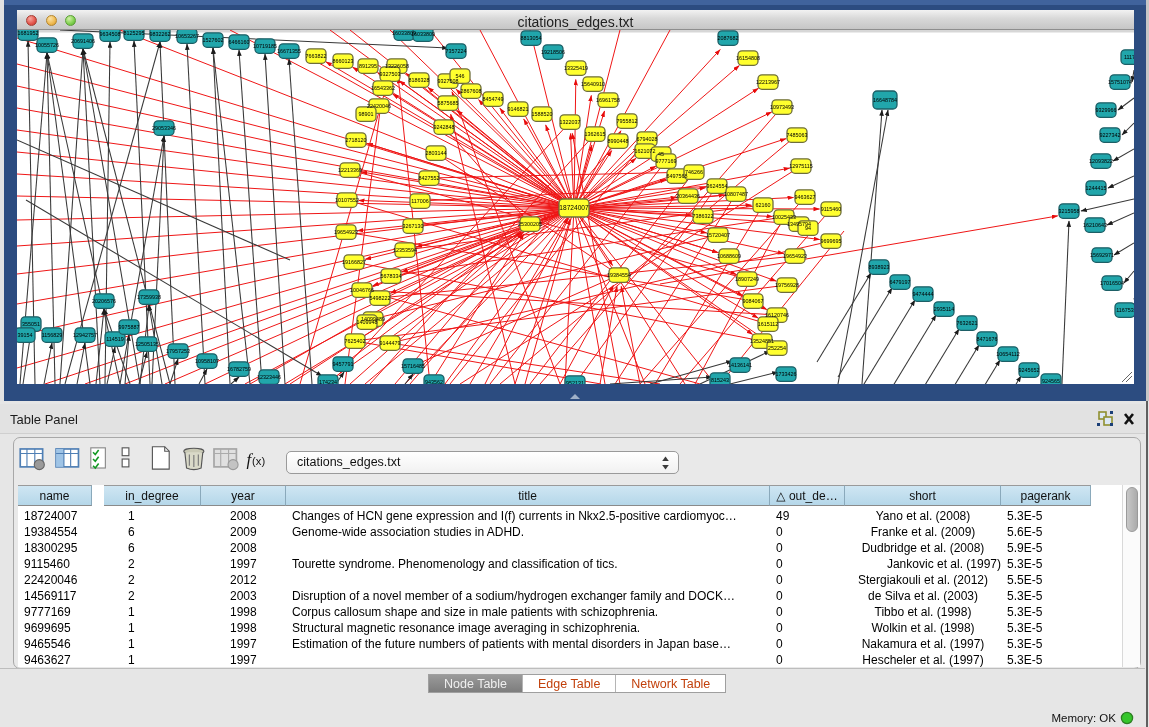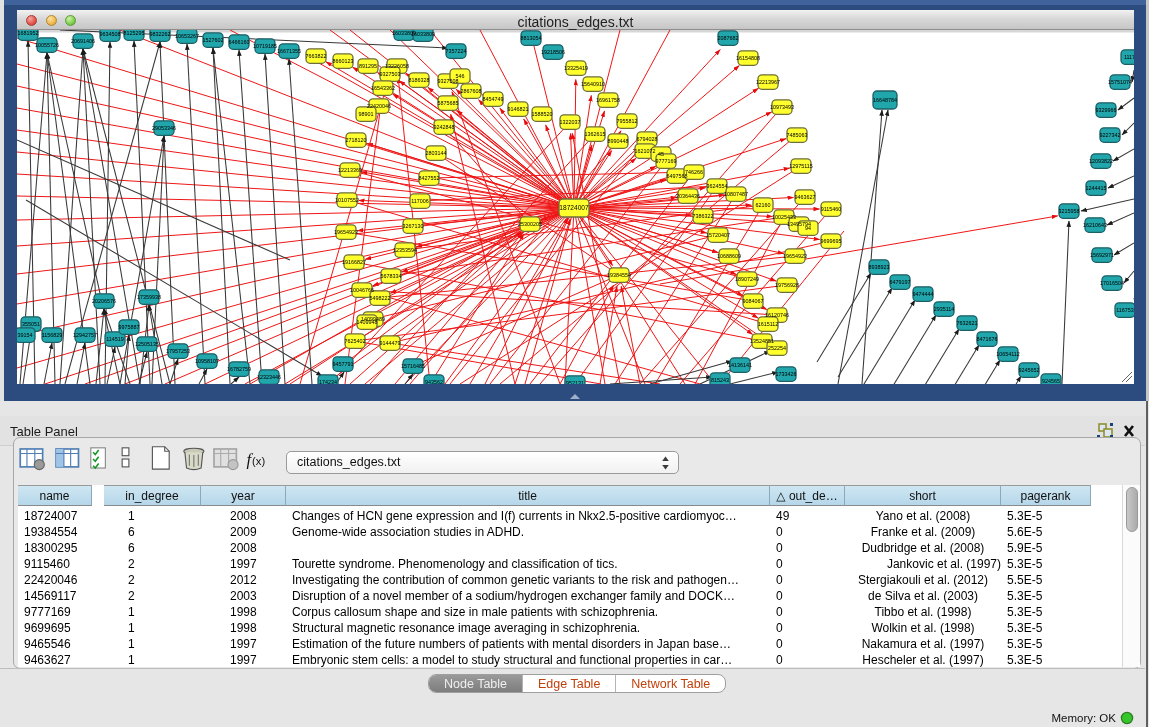--- a/index.html
+++ b/index.html
@@ -1,30 +1,30 @@
 <!DOCTYPE html>
 <html><head><meta charset="utf-8"><style>
 *{margin:0;padding:0;box-sizing:border-box}
 body{width:1149px;height:727px;font-family:"Liberation Sans",sans-serif;background:#e6e6e6;position:relative;overflow:hidden}
 .frame{position:absolute;left:4px;top:0;width:1142px;height:401px;background:#2c4c80;border-top:5px solid #40639c;}
 .titlebar{position:absolute;left:17px;top:10px;width:1117px;height:20px;background:linear-gradient(#f2f2f2,#d8d8d8 45%,#c6c6c6);border-bottom:1px solid #8e8e8e;}
 .tl{position:absolute;top:4.5px;width:11px;height:11px;border-radius:50%;}
 .title{position:absolute;top:3.5px;left:0;width:100%;text-align:center;font-size:14px;font-weight:normal;color:#222}
 .canvas{position:absolute;left:17px;top:30px;width:1117px;height:354px;background:#fff;overflow:hidden}
 .tp{position:absolute;left:0;top:401px;width:1149px;height:326px;background:#e6e6e6}
-.tphead{position:absolute;left:0;top:15px;width:1145px;height:30px;background:#e2e2e2;border-bottom:1px solid #cfcfcf}
+.tphead{position:absolute;left:0;top:3px;width:1145px;height:30px;background:#e2e2e2;border-bottom:1px solid #cfcfcf}
 .tptitle{position:absolute;left:10px;top:8px;font-size:13px;color:#1c1c1c}
 .box{position:absolute;left:13px;top:36px;width:1128px;height:232px;background:#e9e9e9;border:1px solid #a8a8a8;border-radius:7px;}
 .combo{position:absolute;left:272px;top:13px;width:393px;height:23px;background:linear-gradient(#ffffff,#f1f1f1);border:1px solid #9a9a9a;border-radius:5px;font-size:12.5px;color:#111;line-height:21px;padding-left:10px}
 .tbl{position:absolute;left:4px;top:47px;width:1122px;height:182px;background:#fff;overflow:hidden}
 .hdr{position:absolute;left:0;top:0;height:21px;background:linear-gradient(#cfe6f3,#b5d7e9);border-top:1px solid #9a9a9a;border-bottom:1px solid #8a8a8a;font-size:12px;color:#111;text-align:center;line-height:20px;border-right:1px solid #8aa9bb}
 .row{position:absolute;font-size:12px;color:#000;white-space:nowrap}
 .sb{position:absolute;right:0;top:0;width:18px;height:182px;background:#fbfbfb;border-left:1px solid #d9d9d9}
 .thumb{position:absolute;left:2.5px;top:2px;width:12px;height:45px;border:1px solid #9a9a9a;background:linear-gradient(90deg,#c8c8c8,#ababab);border-radius:6px}
-.seg{position:absolute;left:428px;top:273px;height:19px;border:1px solid #9f9f9f;border-radius:8px;background:#fff;overflow:hidden;display:flex}
+.seg{position:absolute;left:428px;top:273px;height:19px;border:1px solid #9f9f9f;border-radius:0;background:#fff;overflow:hidden;display:flex}
 .seg div{font-size:12.5px;color:#c2410c;line-height:18px;padding:0 15px;border-right:1px solid #b5b5b5}
 .seg .sel{background:linear-gradient(#9a9a9a,#7d7d7d);color:#efefef}
 .status{position:absolute;left:0;top:300px;width:1149px;height:26px;font-size:11.5px;color:#111}
 </style></head><body>
 <div class="frame"></div>
 <div style="position:absolute;left:0;top:0;width:4px;height:401px;background:#e2e2e2"></div>
 <div style="position:absolute;left:1146px;top:0;width:3px;height:401px;background:#c6c6c6"></div>
 <div style="position:absolute;left:0;top:0;width:4px;height:401px;background:#e2e2e2"></div>
 <div class="titlebar">
 <div class="tl" style="left:9px;background:radial-gradient(circle at 35% 30%,#f7a89f,#e3544b 60%,#b93c33);border:1px solid #a73d33"></div>
@@ -628,21 +628,20 @@
 <div class="row" style="left:6px;top:72px">9115460</div>
 <div class="row" style="left:110px;top:72px">2</div>
 <div class="row" style="left:212px;top:72px">1997</div>
 <div class="row" style="left:274px;top:72px;width:470px;overflow:hidden">Tourette syndrome. Phenomenology and classification of tics.</div>
 <div class="row" style="left:758px;top:72px">0</div>
 <div class="row" style="left:827px;top:72px;width:156px;text-align:right">Jankovic et al. (1997)</div>
 <div class="row" style="left:989px;top:72px">5.3E-5</div>
 <div class="row" style="left:6px;top:88px">22420046</div>
 <div class="row" style="left:110px;top:88px">2</div>
 <div class="row" style="left:212px;top:88px">2012</div>
-<div class="row" style="left:274px;top:88px;width:470px;overflow:hidden">Investigating the contribution of common genetic variants to the risk and pathogen…</div>
 <div class="row" style="left:758px;top:88px">0</div>
 <div class="row" style="left:827px;top:88px;width:156px;text-align:center">Stergiakouli et al. (2012)</div>
 <div class="row" style="left:989px;top:88px">5.5E-5</div>
 <div class="row" style="left:6px;top:104px">14569117</div>
 <div class="row" style="left:110px;top:104px">2</div>
 <div class="row" style="left:212px;top:104px">2003</div>
 <div class="row" style="left:274px;top:104px;width:470px;overflow:hidden">Disruption of a novel member of a sodium/hydrogen exchanger family and DOCK…</div>
 <div class="row" style="left:758px;top:104px">0</div>
 <div class="row" style="left:827px;top:104px;width:156px;text-align:center">de Silva et al. (2003)</div>
 <div class="row" style="left:989px;top:104px">5.3E-5</div>
@@ -663,21 +662,20 @@
 <div class="row" style="left:6px;top:152px">9465546</div>
 <div class="row" style="left:110px;top:152px">1</div>
 <div class="row" style="left:212px;top:152px">1997</div>
 <div class="row" style="left:274px;top:152px;width:470px;overflow:hidden">Estimation of the future numbers of patients with mental disorders in Japan base…</div>
 <div class="row" style="left:758px;top:152px">0</div>
 <div class="row" style="left:827px;top:152px;width:156px;text-align:center">Nakamura et al. (1997)</div>
 <div class="row" style="left:989px;top:152px">5.3E-5</div>
 <div class="row" style="left:6px;top:168px">9463627</div>
 <div class="row" style="left:110px;top:168px">1</div>
 <div class="row" style="left:212px;top:168px">1997</div>
-<div class="row" style="left:274px;top:168px;width:470px;overflow:hidden">Embryonic stem cells: a model to study structural and functional properties in car…</div>
 <div class="row" style="left:758px;top:168px">0</div>
 <div class="row" style="left:827px;top:168px;width:156px;text-align:center">Hescheler et al. (1997)</div>
 <div class="row" style="left:989px;top:168px">5.3E-5</div>
 <div class="sb">
           <div class="thumb"></div>
         </div>
 </div>
 </div>
 <div style="position:absolute;left:0;top:267px;width:1145px;height:1px;background:#bdbdbd"></div>
 <div class="seg">

